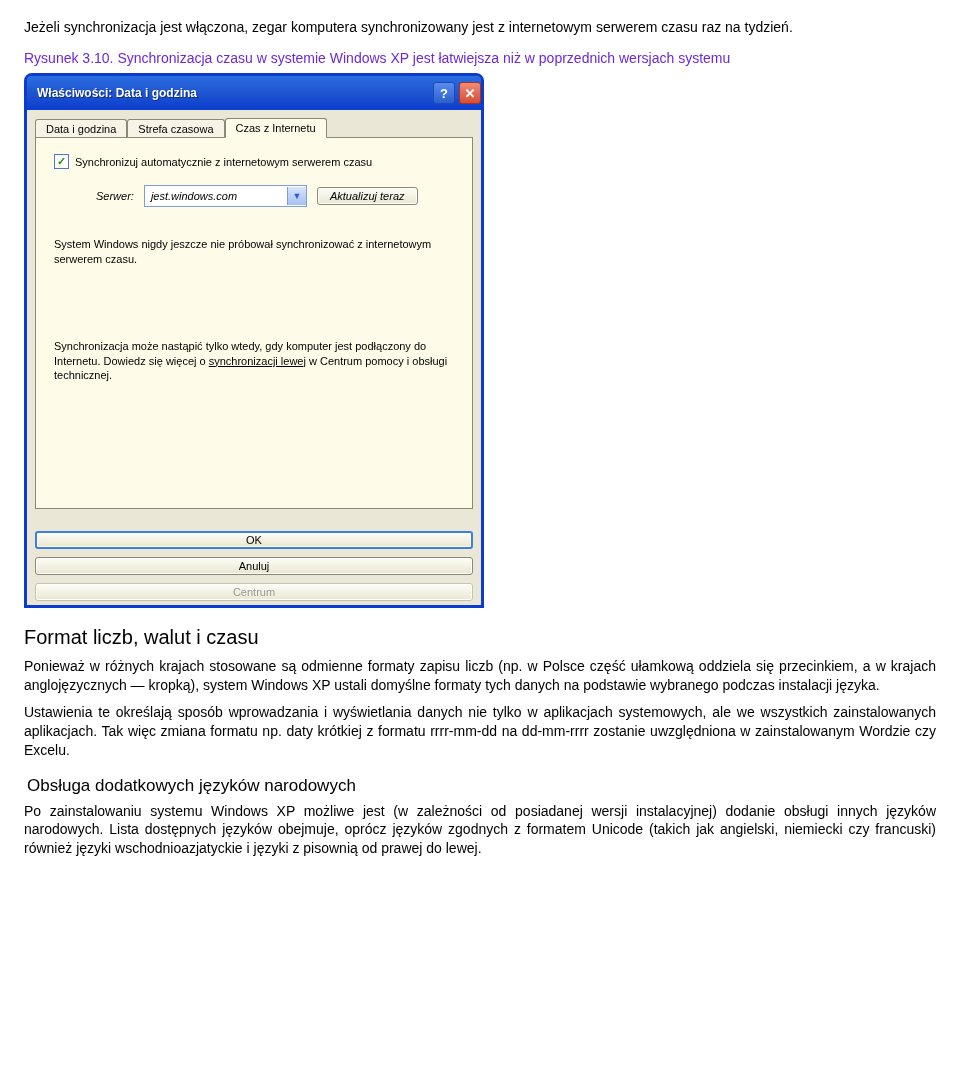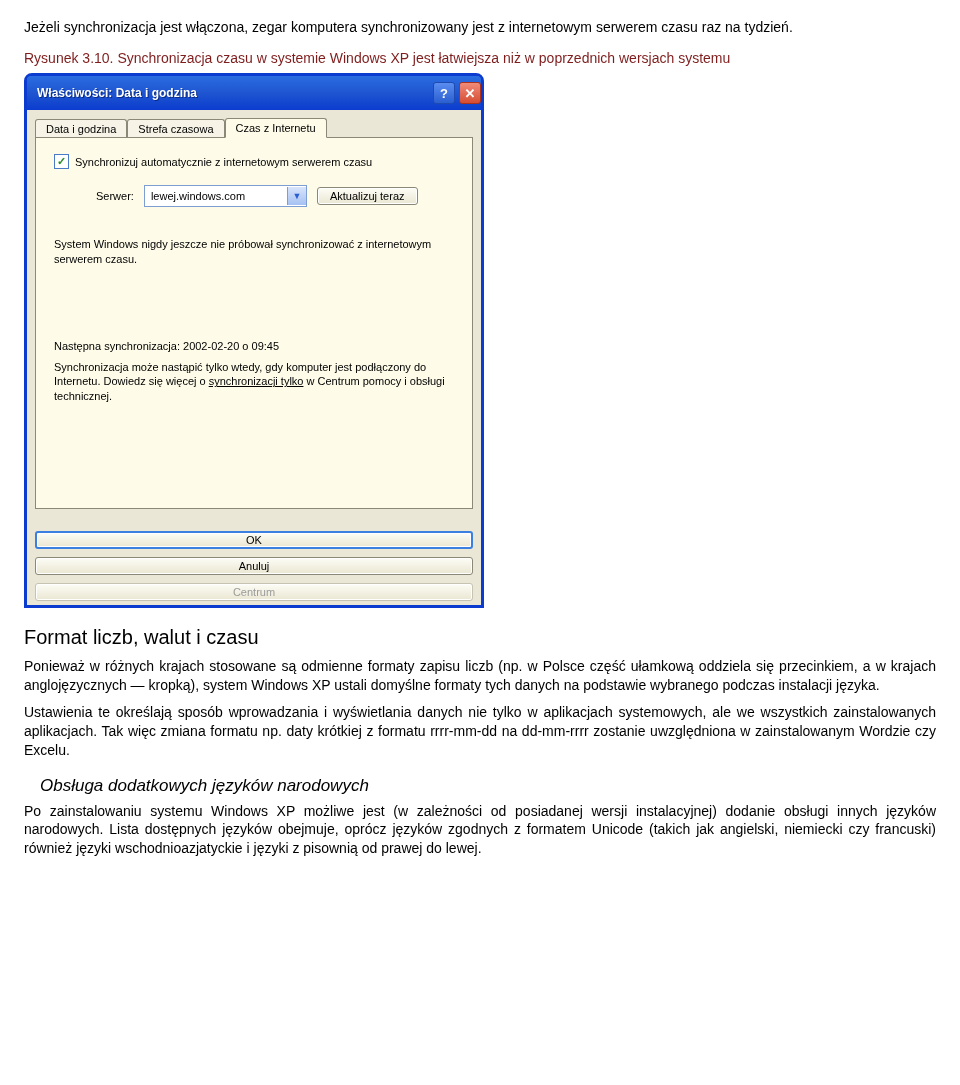--- a/index.html
+++ b/index.html
@@ -6,23 +6,23 @@
     font-family: "Trebuchet MS", Verdana, Arial, sans-serif;
     font-size: 14px;
     color: #000;
     margin: 0;
     padding: 18px 24px;
     width: 960px;
     box-sizing: border-box;
     background: #fff;
   }
   .doc-text { text-align: justify; line-height: 1.35; margin: 0 0 8px 0; }
-  .caption { color: #7f1d1d; margin: 12px 0 6px 0; line-height: 1.3; }
+  .caption { color: #6d28d9; margin: 12px 0 6px 0; line-height: 1.3; }
   .section-h { font-size: 20px; margin: 18px 0 8px 0; font-weight: normal; }
-  .subsection-h { font-size: 17px; margin: 16px 0 6px 16px; font-weight: normal; font-style: italic; }
+  .subsection-h { font-size: 17px; margin: 16px 0 6px 3px; font-weight: normal; }
 
   
   .xp-dialog {
     width: 454px;
     border: 3px solid #0b3ccf;
     border-radius: 8px 8px 0 0;
     background: #eae7d7;
     font-family: Tahoma, sans-serif;
     font-size: 11px;
     margin: 6px 0 18px 0;
@@ -76,21 +76,21 @@
     position: relative;
   }
   .xp-check-row { display: flex; align-items: center; gap: 6px; margin-bottom: 16px; }
   .xp-checkbox {
     width: 13px; height: 13px;
     border: 1px solid #4a7bc8;
     background: #fff;
     display:flex; align-items:center; justify-content:center;
     color: #2b8f2b; font-size: 11px; font-weight: bold;
   }
-  .xp-srv-row { display: flex; align-items: center; gap: 10px; margin-left: 42px; margin-bottom: 30px; }
+  .xp-srv-row { display: flex; align-items: center; gap: 10px; margin-left: 42px; margin-bottom: 30px; font-style: italic; }
   .xp-combobox {
     display:flex; align-items:center;
     border: 1px solid #7d9ed3;
     background: #fff;
     height: 20px;
   }
   .xp-combobox .cb-text { padding: 0 6px; width: 130px; font-size: 11px; }
   .xp-combobox .cb-arrow {
     width: 18px; height: 18px;
     background: linear-gradient(to bottom,#d8e4fb,#a6c1f2);
@@ -145,30 +145,29 @@
     <div class="xp-panel">
       <div class="xp-check-row">
         <div class="xp-checkbox">
           <span>✓</span>
         </div>
         <span>Synchronizuj automatycznie z internetowym serwerem czasu</span>
       </div>
       <div class="xp-srv-row">
         <span>Serwer:</span>
         <div class="xp-combobox">
-          <span class="cb-text">lewej.windows.com</span>
+          <span class="cb-text">jest.windows.com</span>
           <span class="cb-arrow">▼</span>
         </div>
         <div class="xp-btn">Aktualizuj teraz</div>
       </div>
       <p class="xp-text">System Windows nigdy jeszcze nie próbował synchronizować z internetowym serwerem czasu.</p>
       <div style="height:60px"></div>
-      <p class="xp-text">Następna synchronizacja: 2002-02-20 o 09:45</p>
       <p class="xp-text">
-        <span>Synchronizacja może nastąpić tylko wtedy, gdy komputer jest podłączony do Internetu. Dowiedz się więcej o </span><span class="xp-link">synchronizacji tylko</span><span> w Centrum pomocy i obsługi technicznej.</span>
+        <span>Synchronizacja może nastąpić tylko wtedy, gdy komputer jest podłączony do Internetu. Dowiedz się więcej o </span><span class="xp-link">synchronizacji lewej</span><span> w Centrum pomocy i obsługi technicznej.</span>
       </p>
     </div>
   </div>
   <div class="xp-footer-btns">
     <div class="xp-btn default">OK</div>
     <div class="xp-btn">Anuluj</div>
     <div class="xp-btn disabled">Centrum</div>
   </div>
 </div>
 

